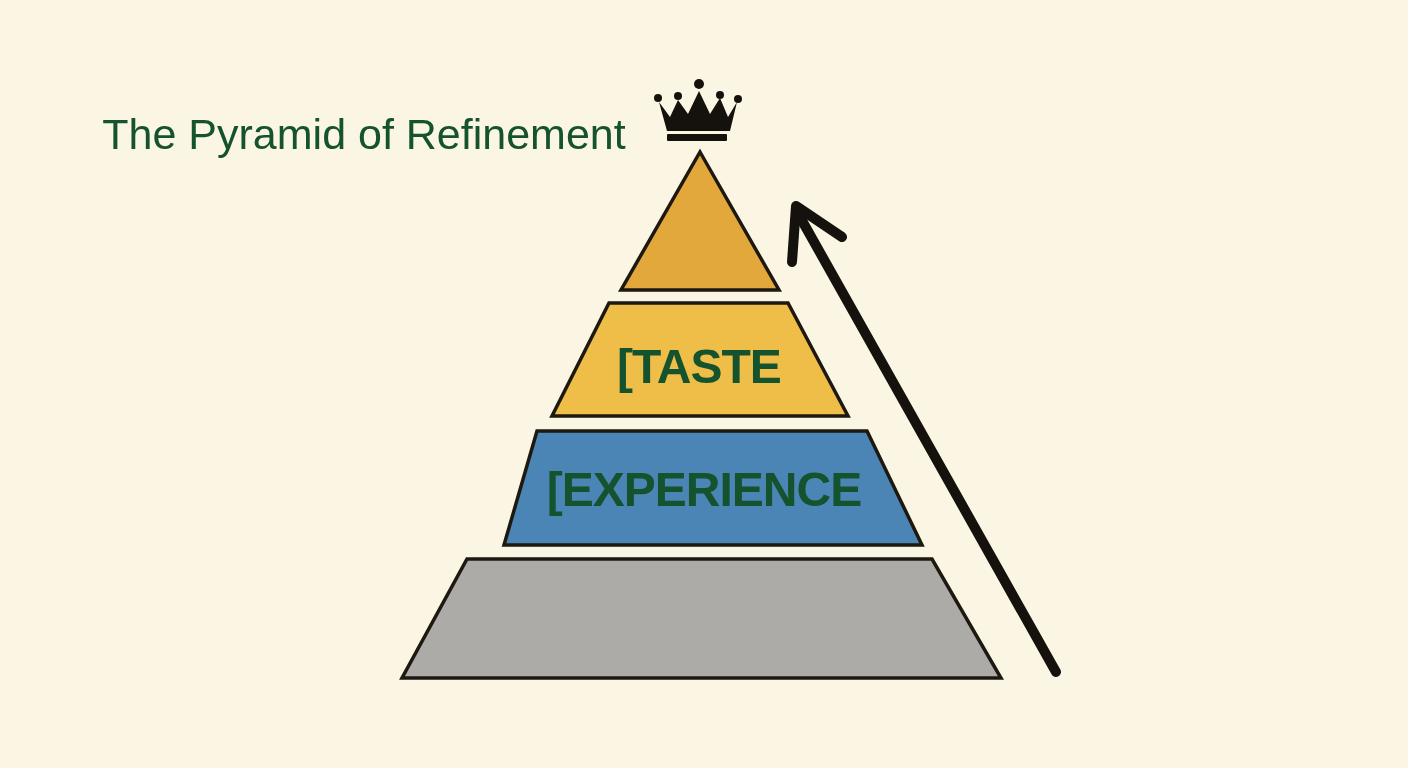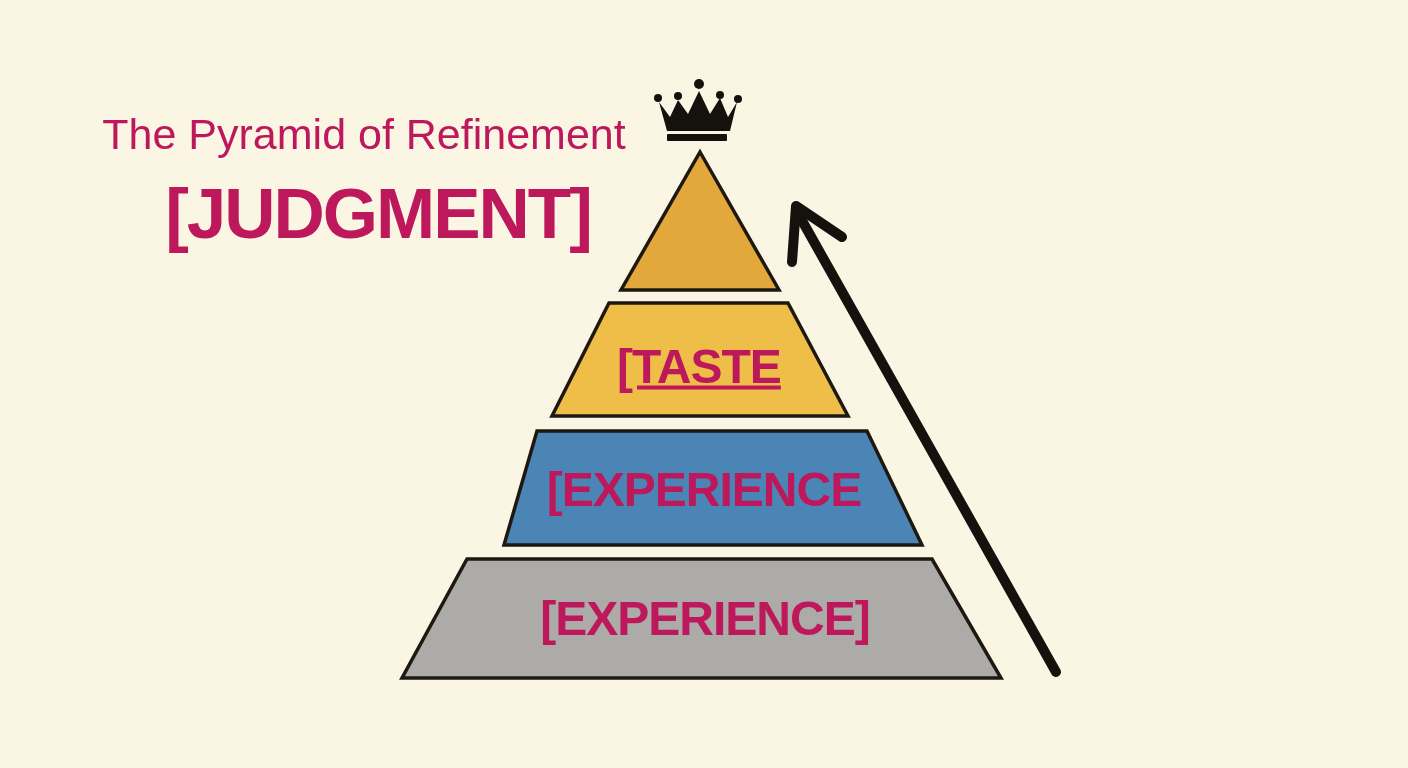--- a/index.html
+++ b/index.html
@@ -11,26 +11,26 @@
     font-family:"Liberation Sans","DejaVu Sans",sans-serif;
     color:#1B1611;
   }
   .stage svg{position:absolute;inset:0;display:block;}
   .shape{stroke:#1E1910;stroke-width:3.5;}
   .arrow-shaft,.arrow-head{fill:none;stroke-linecap:round;stroke-linejoin:round;stroke-width:10;}
   .txt{
     position:absolute;
     transform:translate(-50%,-50%);
     white-space:nowrap;
-    color:#be185d;
+    color:#14532d;
   }
   .title{left:364px;top:134px;font-size:43px;font-weight:500;letter-spacing:0;}
   .apex-label{left:378px;top:213px;font-size:71px;font-weight:800;letter-spacing:-2px;}
   .band-label{font-weight:800;font-size:48px;letter-spacing:-1px;}
-  .label-taste{left:699px;top:366px;text-decoration:underline;}
+  .label-taste{left:699px;top:366px;}
   .label-knowledge{left:704px;top:489px;}
   .label-experience{left:705px;top:618px;}
 </style>
 </head>
 <body>
 
 <div class="stage">
 
   <svg viewBox="0 0 1408 768" width="1408" height="768" aria-hidden="true">
 
@@ -54,21 +54,19 @@
     <polygon class="shape" points="467,559 932,559 1001,678 402,678" fill="#ACABA8"></polygon>
 
     <g>
       <line class="arrow-shaft" x1="1056" y1="672" x2="800" y2="217" stroke="#15110D"></line>
       <polyline class="arrow-head" points="792,262 796,206 842,237" stroke="#15110D"></polyline>
     </g>
   </svg>
 
   <div class="txt title">The Pyramid of Refinement</div>
 
-  <div class="txt apex-label">[JUDGMENT]</div>
 
   <div class="txt band-label label-taste">[TASTE</div>
 
   <div class="txt band-label label-knowledge">[EXPERIENCE</div>
 
-  <div class="txt band-label label-experience">[EXPERIENCE]</div>
 
 </div>
 
 </body></html>

